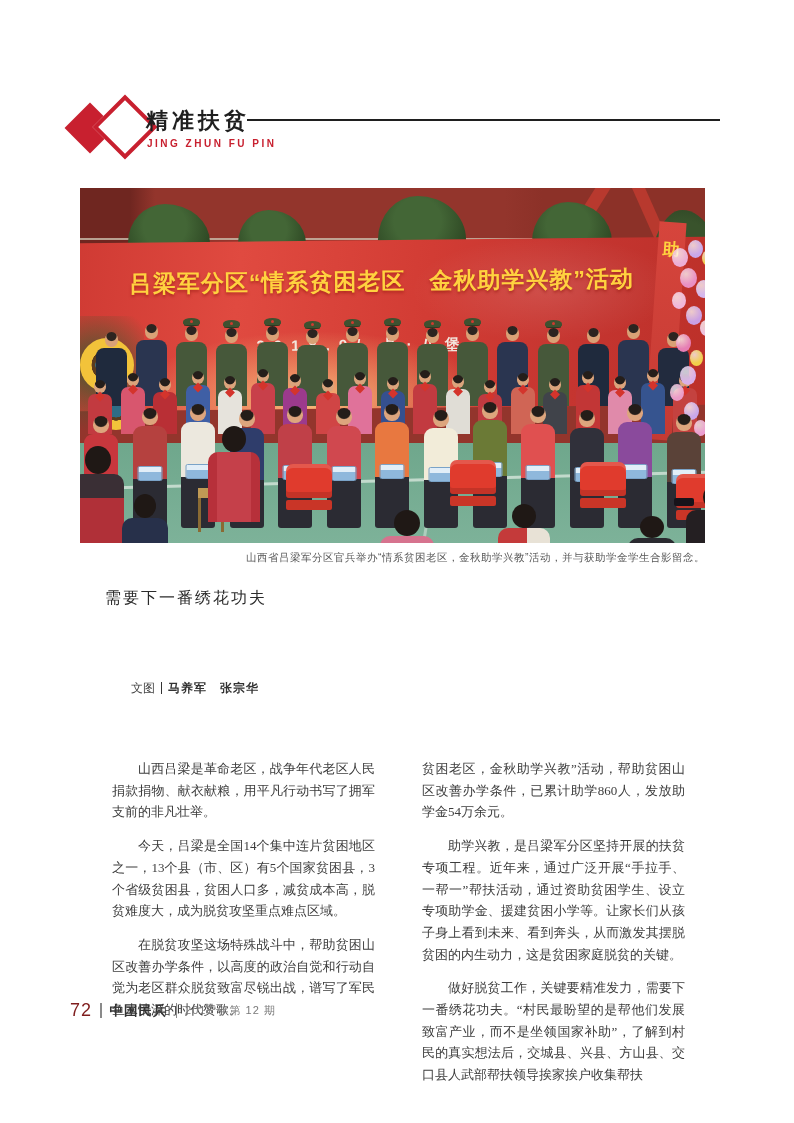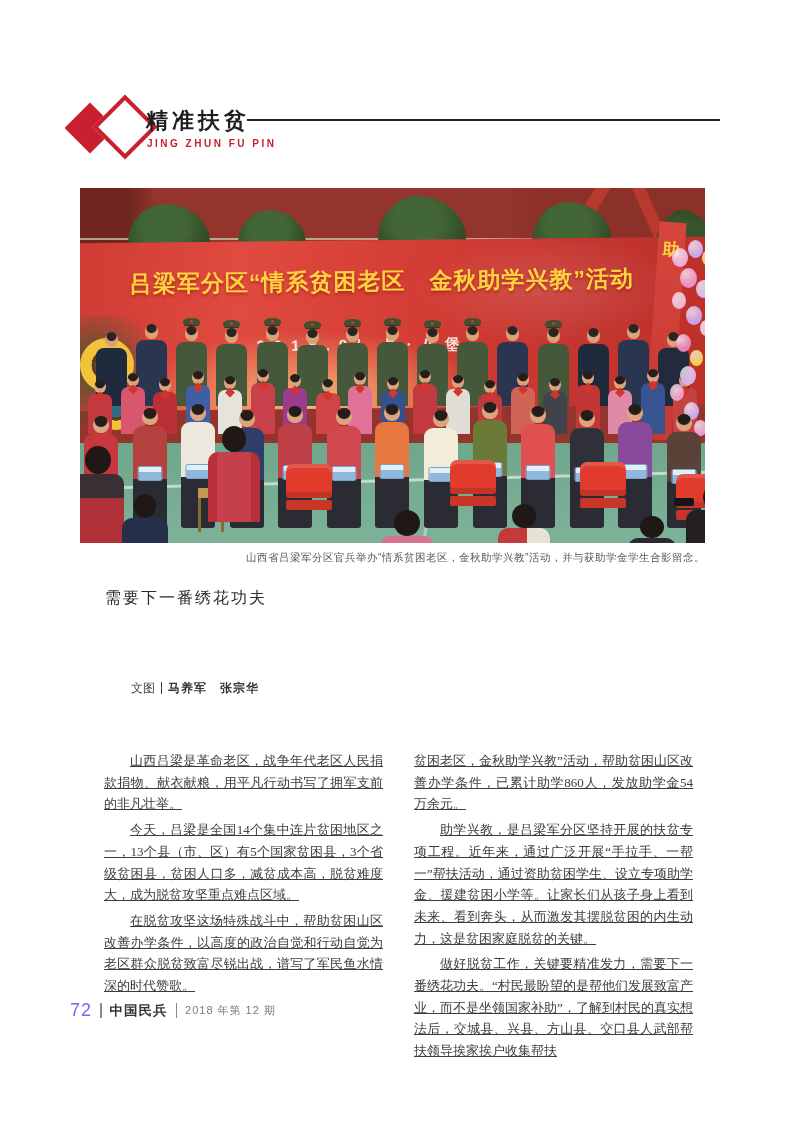--- a/index.html
+++ b/index.html
@@ -130,26 +130,26 @@
   .region-label{position:absolute;left:105px;top:588px;font-size:16px;color:#2b2b2b;letter-spacing:2px;}
   .headline{position:absolute;left:128px;top:614px;margin:0;font-size:33px;font-weight:bold;color:#bf2b28;letter-spacing:2px;}
   .byline{position:absolute;left:131px;top:680px;font-size:12px;color:#333;}
   .byline .pre{font-family:"Liberation Serif",serif;color:#444;}
   .byline .bar{display:inline-block;width:1px;height:12px;background:#333;margin:0 6px -2px 6px;}
   .byline .names{font-weight:bold;letter-spacing:1px;margin-top:35px;}
 
   .columns{position:absolute;left:100px;top:746px;width:597px;display:flex;gap:23px;}
   .col{width:287px;font-family:"Liberation Serif",serif;font-size:13px;line-height:21.7px;
       color:#3c3c3c;text-align:justify;}
-  .col p{margin:4px;text-indent:2em;text-decoration:underline;}
+  .col p{margin:12px;text-indent:2em;}
   .col p.cont{text-indent:0;}
 
   
   .pfooter{position:absolute;left:70px;top:1000px;display:flex;align-items:center;}
-  .pfooter .num{font-size:18px;color:#8b5cf6;letter-spacing:1px;}
+  .pfooter .num{font-size:18px;color:#7f1d1d;letter-spacing:1px;}
   .pfooter .fbar{width:1.5px;height:15px;background:#8a8a8a;margin:0 8px;}
   .pfooter .mag{font-size:13.5px;font-weight:bold;color:#333;letter-spacing:1px;}
   .pfooter .iss{font-size:11px;color:#7a7a7a;letter-spacing:1px;}
 </style>
 </head>
 <body>
 
 <div class="page">
 
   <div class="hdr-diamond-solid"></div>

